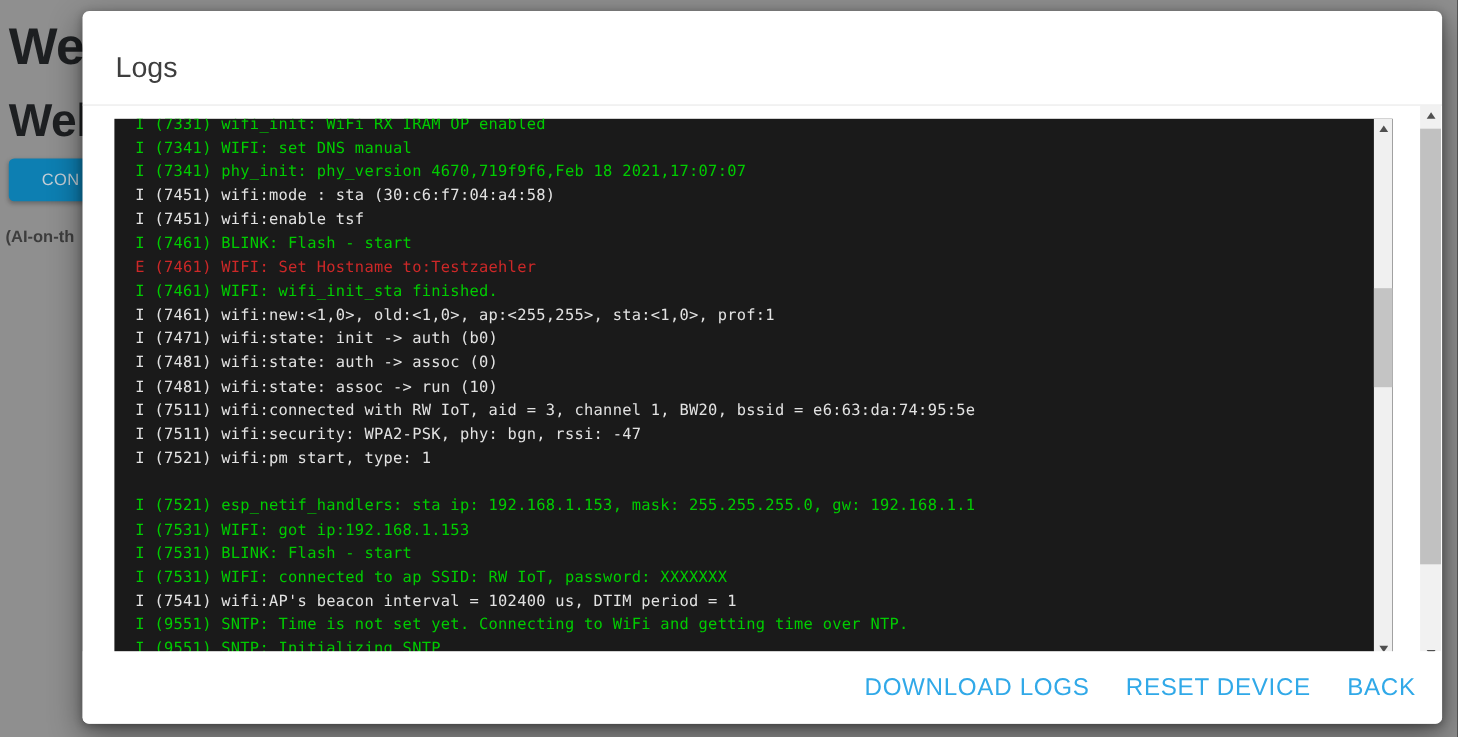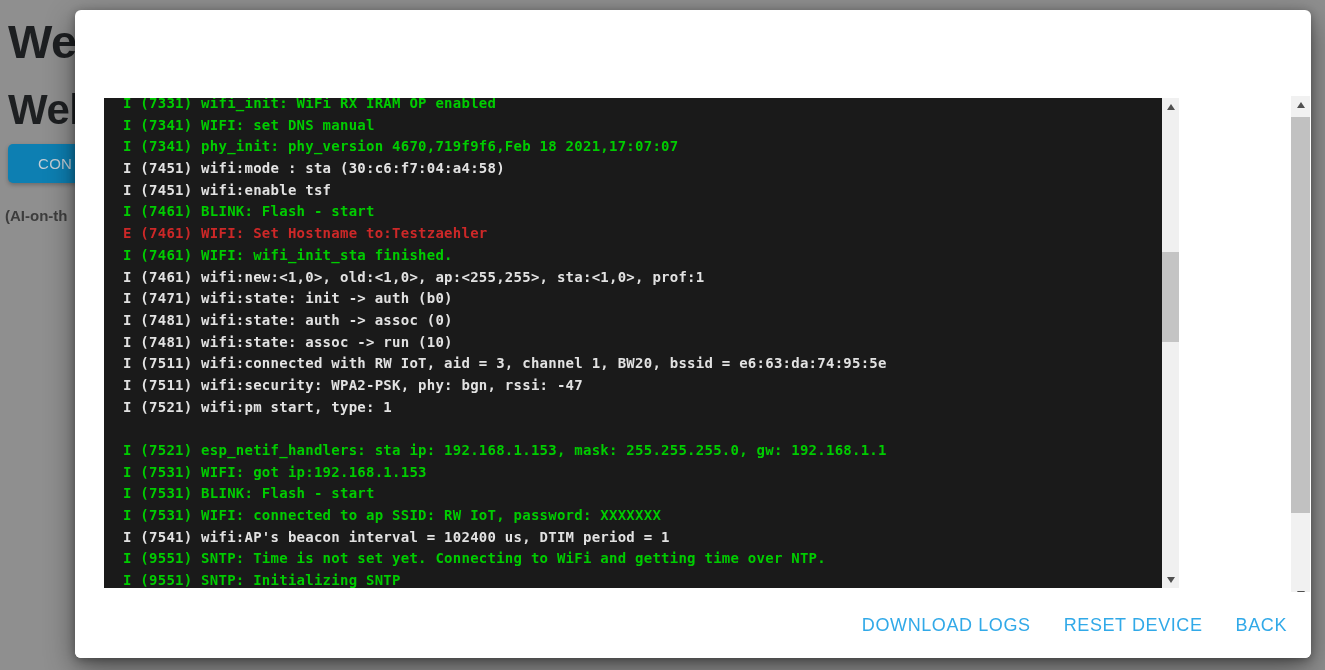--- a/index.html
+++ b/index.html
@@ -49,25 +49,24 @@
     position:absolute; left:0; top:0; right:0; height:86px;
     border-bottom:1px solid #e8e8e8;
   }
   .dialog-title {
     position:absolute; left:30px; top:36px;
     font-size:26px; font-weight:400; color:#3e3e3e;
   }
 
   
   .console {
-    position:absolute; left:29px; top:88px;
-    width:1075px; height:490px;
+    position:absolute; left:29px; top:98px;
+    width:1162px; height:490px;
     background:#1a1a1a;
     overflow:hidden;
-    font-weight:bold;
   }
   .log-lines {
     position:absolute; left:19px; top:-5px; right:20px;
     font-family:"DejaVu Sans Mono", monospace;
     font-size:14px; line-height:21.7px; letter-spacing:0.25px;
     white-space:pre;
   }
   .log-line { height:21.7px; }
 
   
@@ -100,36 +99,39 @@
 
   
   .dialog-footer {
     position:absolute; left:0; right:0; bottom:0; height:66px;
     display:flex; align-items:center; justify-content:flex-end;
     gap:33px; padding-right:24px; background:#ffffff;
   }
   .footer-btn {
     background:none; border:none; cursor:pointer;
     font-family:"Liberation Sans", sans-serif;
-    font-size:18px; font-weight:500; letter-spacing:0.6px;
+    font-size:22px; font-weight:500; letter-spacing:0.6px;
     color:#31a9e8; text-transform:uppercase; white-space:nowrap;
   }
 </style>
 </head>
 <body>
 
 <div class="bg-page">
   <div class="bg-h1">We</div>
   <div class="bg-h2">Wel</div>
   <button class="bg-connect-btn">CON</button>
   <div class="bg-caption">(AI-on-th</div>
 </div>
 
 <div class="dialog">
 
+  <div class="dialog-header">
+    <div class="dialog-title">Logs</div>
+  </div>
 
   <div class="console">
     <div class="log-lines"><div class="log-line" style="color: rgb(0, 204, 0);">I (7331) wifi_init: WiFi RX IRAM OP enabled</div><div class="log-line" style="color: rgb(0, 204, 0);">I (7341) WIFI: set DNS manual</div><div class="log-line" style="color: rgb(0, 204, 0);">I (7341) phy_init: phy_version 4670,719f9f6,Feb 18 2021,17:07:07</div><div class="log-line" style="color: rgb(226, 226, 226);">I (7451) wifi:mode : sta (30:c6:f7:04:a4:58)</div><div class="log-line" style="color: rgb(226, 226, 226);">I (7451) wifi:enable tsf</div><div class="log-line" style="color: rgb(0, 204, 0);">I (7461) BLINK: Flash - start</div><div class="log-line" style="color: rgb(205, 40, 40);">E (7461) WIFI: Set Hostname to:Testzaehler</div><div class="log-line" style="color: rgb(0, 204, 0);">I (7461) WIFI: wifi_init_sta finished.</div><div class="log-line" style="color: rgb(226, 226, 226);">I (7461) wifi:new:&lt;1,0&gt;, old:&lt;1,0&gt;, ap:&lt;255,255&gt;, sta:&lt;1,0&gt;, prof:1</div><div class="log-line" style="color: rgb(226, 226, 226);">I (7471) wifi:state: init -&gt; auth (b0)</div><div class="log-line" style="color: rgb(226, 226, 226);">I (7481) wifi:state: auth -&gt; assoc (0)</div><div class="log-line" style="color: rgb(226, 226, 226);">I (7481) wifi:state: assoc -&gt; run (10)</div><div class="log-line" style="color: rgb(226, 226, 226);">I (7511) wifi:connected with RW IoT, aid = 3, channel 1, BW20, bssid = e6:63:da:74:95:5e</div><div class="log-line" style="color: rgb(226, 226, 226);">I (7511) wifi:security: WPA2-PSK, phy: bgn, rssi: -47</div><div class="log-line" style="color: rgb(226, 226, 226);">I (7521) wifi:pm start, type: 1</div><div class="log-line" style="color: rgb(226, 226, 226);">&nbsp;</div><div class="log-line" style="color: rgb(0, 204, 0);">I (7521) esp_netif_handlers: sta ip: 192.168.1.153, mask: 255.255.255.0, gw: 192.168.1.1</div><div class="log-line" style="color: rgb(0, 204, 0);">I (7531) WIFI: got ip:192.168.1.153</div><div class="log-line" style="color: rgb(0, 204, 0);">I (7531) BLINK: Flash - start</div><div class="log-line" style="color: rgb(0, 204, 0);">I (7531) WIFI: connected to ap SSID: RW IoT, password: XXXXXXX</div><div class="log-line" style="color: rgb(226, 226, 226);">I (7541) wifi:AP's beacon interval = 102400 us, DTIM period = 1</div><div class="log-line" style="color: rgb(0, 204, 0);">I (9551) SNTP: Time is not set yet. Connecting to WiFi and getting time over NTP.</div><div class="log-line" style="color: rgb(0, 204, 0);">I (9551) SNTP: Initializing SNTP</div></div>
 
     <div class="sb-track console-scrollbar">
       <div class="sb-arrow" style="top:0;">
           <span class="tri-up"></span>
         </div>
       <div class="sb-thumb"></div>
       <div class="sb-arrow" style="bottom:0;">

